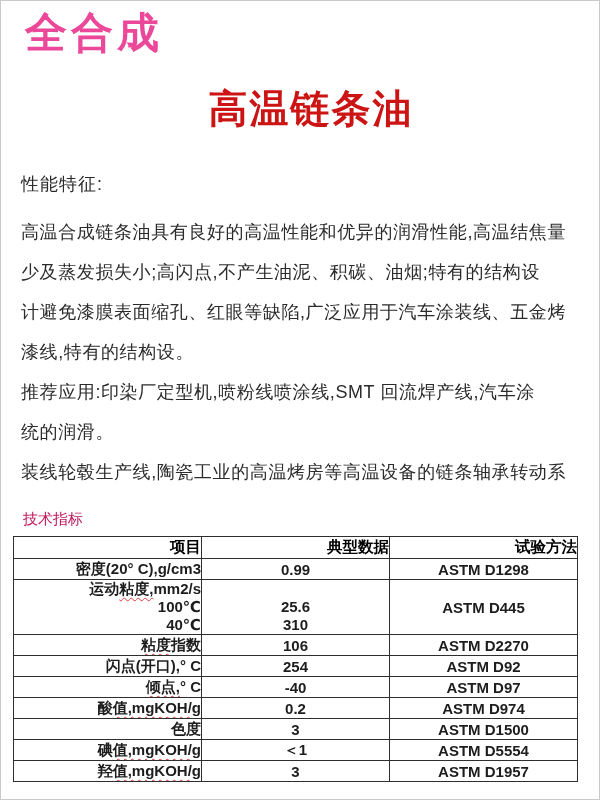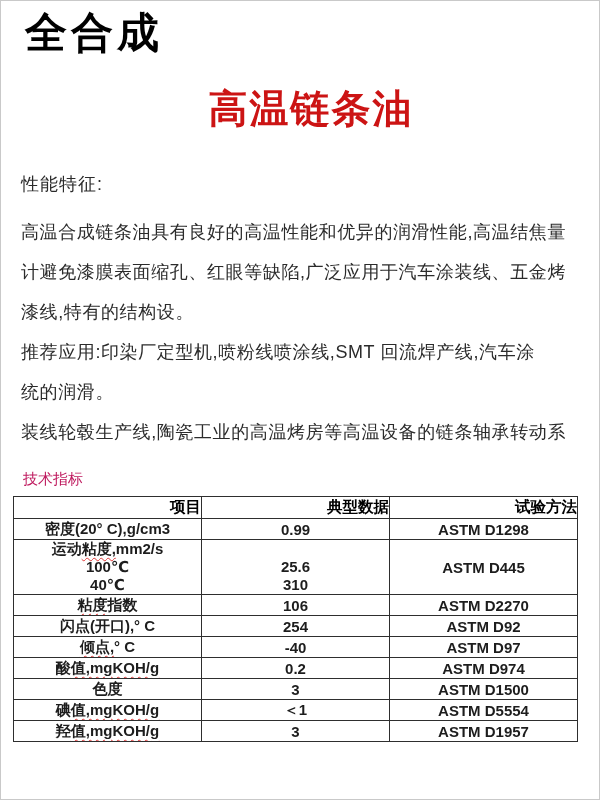--- a/index.html
+++ b/index.html
@@ -8,21 +8,21 @@
     width:600px; height:800px; background:#ffffff; overflow:hidden;
     font-family:"Liberation Sans","DejaVu Sans",sans-serif;
     color:#222;
   }
   .page {
     box-sizing:border-box; width:600px; height:800px;
     border:1px solid #c9c9c9; background:#fff;
   }
   .title-black {
     margin:8px 0 0 24px; font-size:42px; line-height:1.15;
-    font-weight:900; color:#000000; letter-spacing:4px;
+    font-weight:900; color:#ec4899; letter-spacing:4px;
   }
   .title-red {
     margin:30px 0 0 22px; font-size:39px; line-height:1.15;
     font-weight:900; color:var(--accent); letter-spacing:2px;text-align:center;
   }
   .section-heading {
     margin:40px 0 0 20px; font-size:18px; color:#2b2b2b; letter-spacing:1px;
   }
   .para { margin:16px 0 0 20px; }
   .para2 { margin:0 0 0 20px; }
@@ -38,21 +38,21 @@
   table.spec th, table.spec td {
     border:1.5px solid #2e2e2e; overflow:hidden;
   }
   table.spec th {
     height:21px; font-size:15.5px; font-weight:700; color:#000000;
     text-align:right; padding:0;
   }
   table.spec td {
     height:20px; font-size:15px; font-weight:700; color:#1d1d1d; padding:0;
   }
-  td.item { text-align:center; padding:0 2px 0 5px; }
+  td.item { text-align:right; padding:0 2px 0 5px; }
   td.val  { text-align:center; }
   td.visc-item, td.visc-val { height:auto; padding-top:1px; padding-bottom:1px; }
   .visc-line { height:18px; line-height:18px; }
   .squiggle {
     text-decoration-line:underline;
     text-decoration-style:wavy;
     text-decoration-color:#e03a3a;
     text-decoration-thickness:1px;
     text-underline-offset:3px;
   }
@@ -62,20 +62,21 @@
 
 <div class="page">
 
   <div class="title-black">全合成</div>
   <div class="title-red">高温链条油</div>
 
   <div class="section-heading">性能特征:</div>
 
   <div class="para">
     <div class="para-line">高温合成链条油具有良好的高温性能和优异的润滑性能,高温结焦量</div>
+    <div class="para-line">少及蒸发损失小;高闪点,不产生油泥、积碳、油烟;特有的结构设</div>
     <div class="para-line">计避免漆膜表面缩孔、红眼等缺陷,广泛应用于汽车涂装线、五金烤</div>
     <div class="para-line">漆线,特有的结构设。</div>
   </div>
 
   <div class="para2">
     <div class="para-line">推荐应用:印染厂定型机,喷粉线喷涂线,SMT 回流焊产线,汽车涂</div>
     <div class="para-line">统的润滑。</div>
     <div class="para-line">装线轮毂生产线,陶瓷工业的高温烤房等高温设备的链条轴承转动系</div>
   </div>
 

